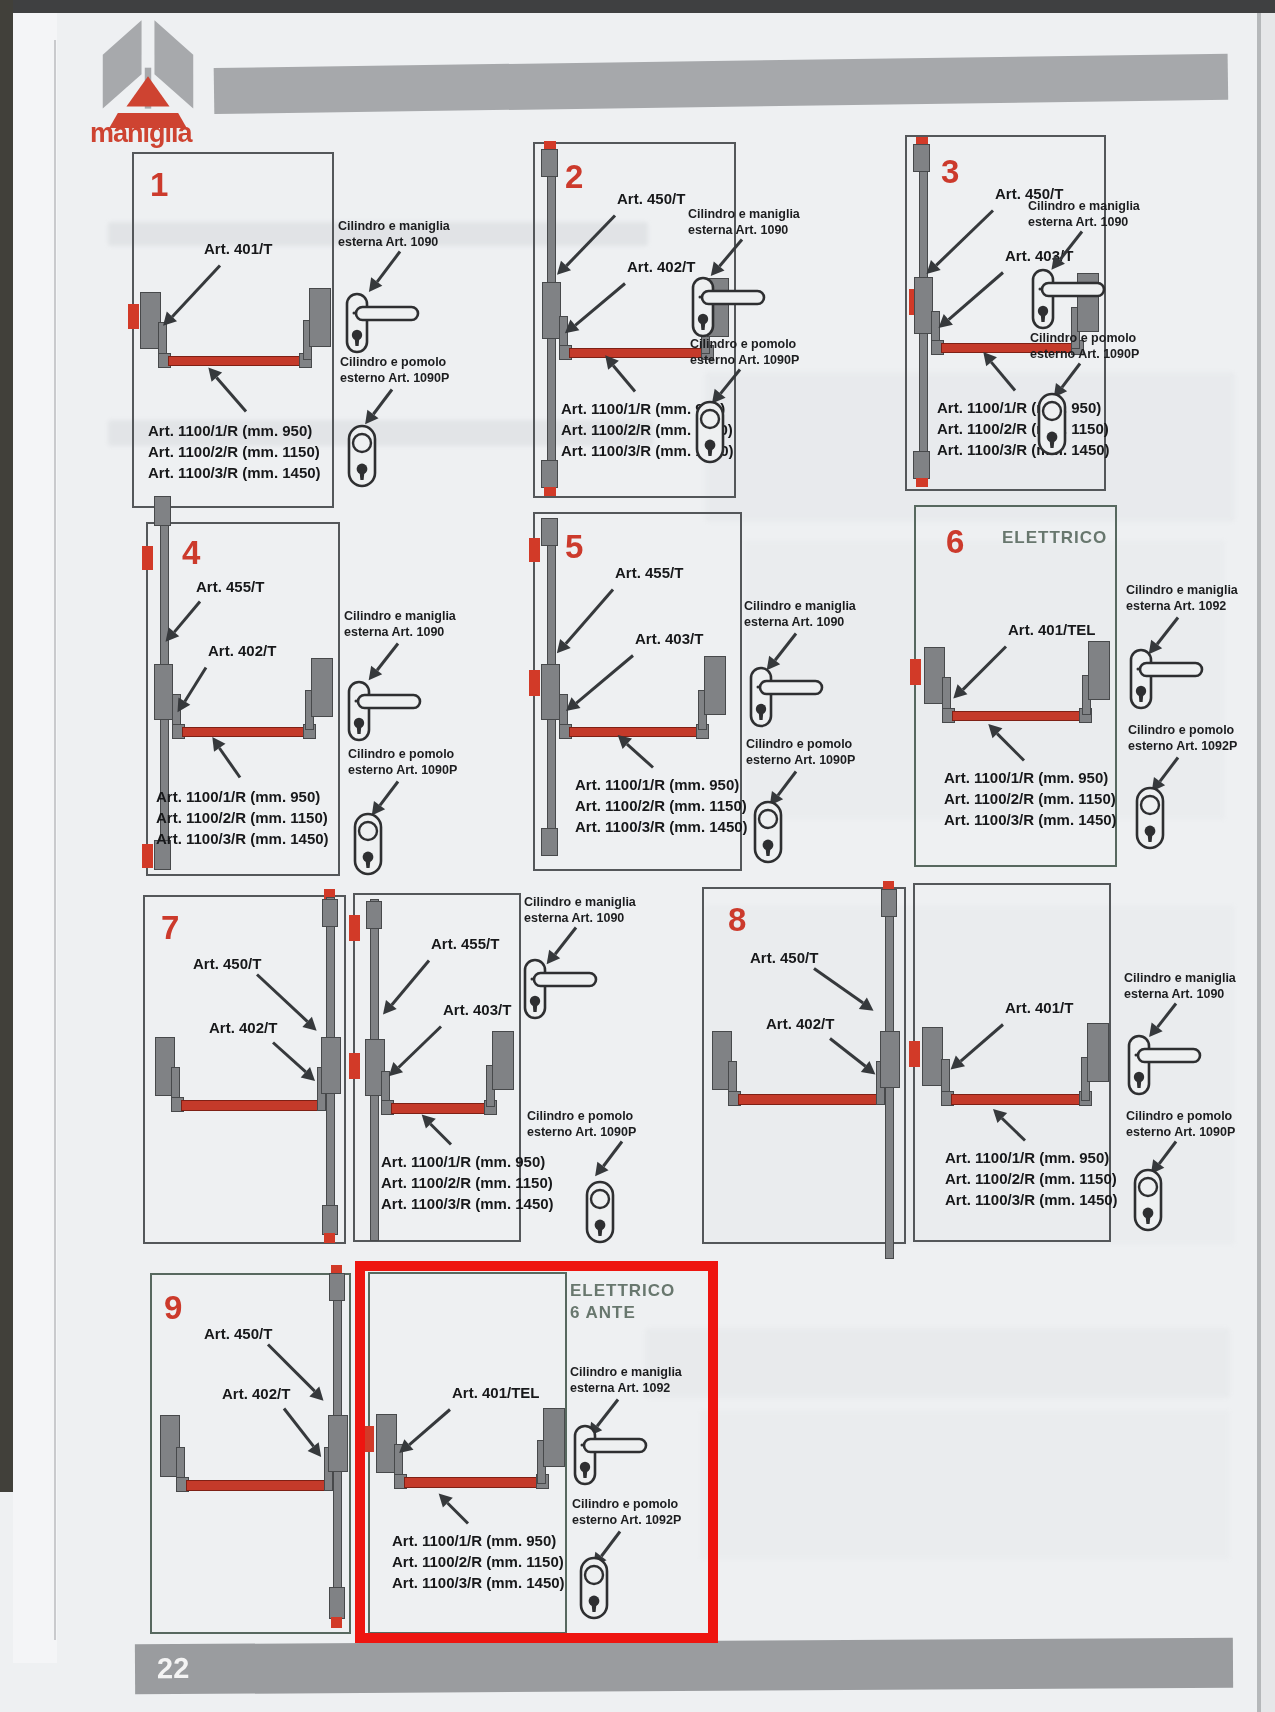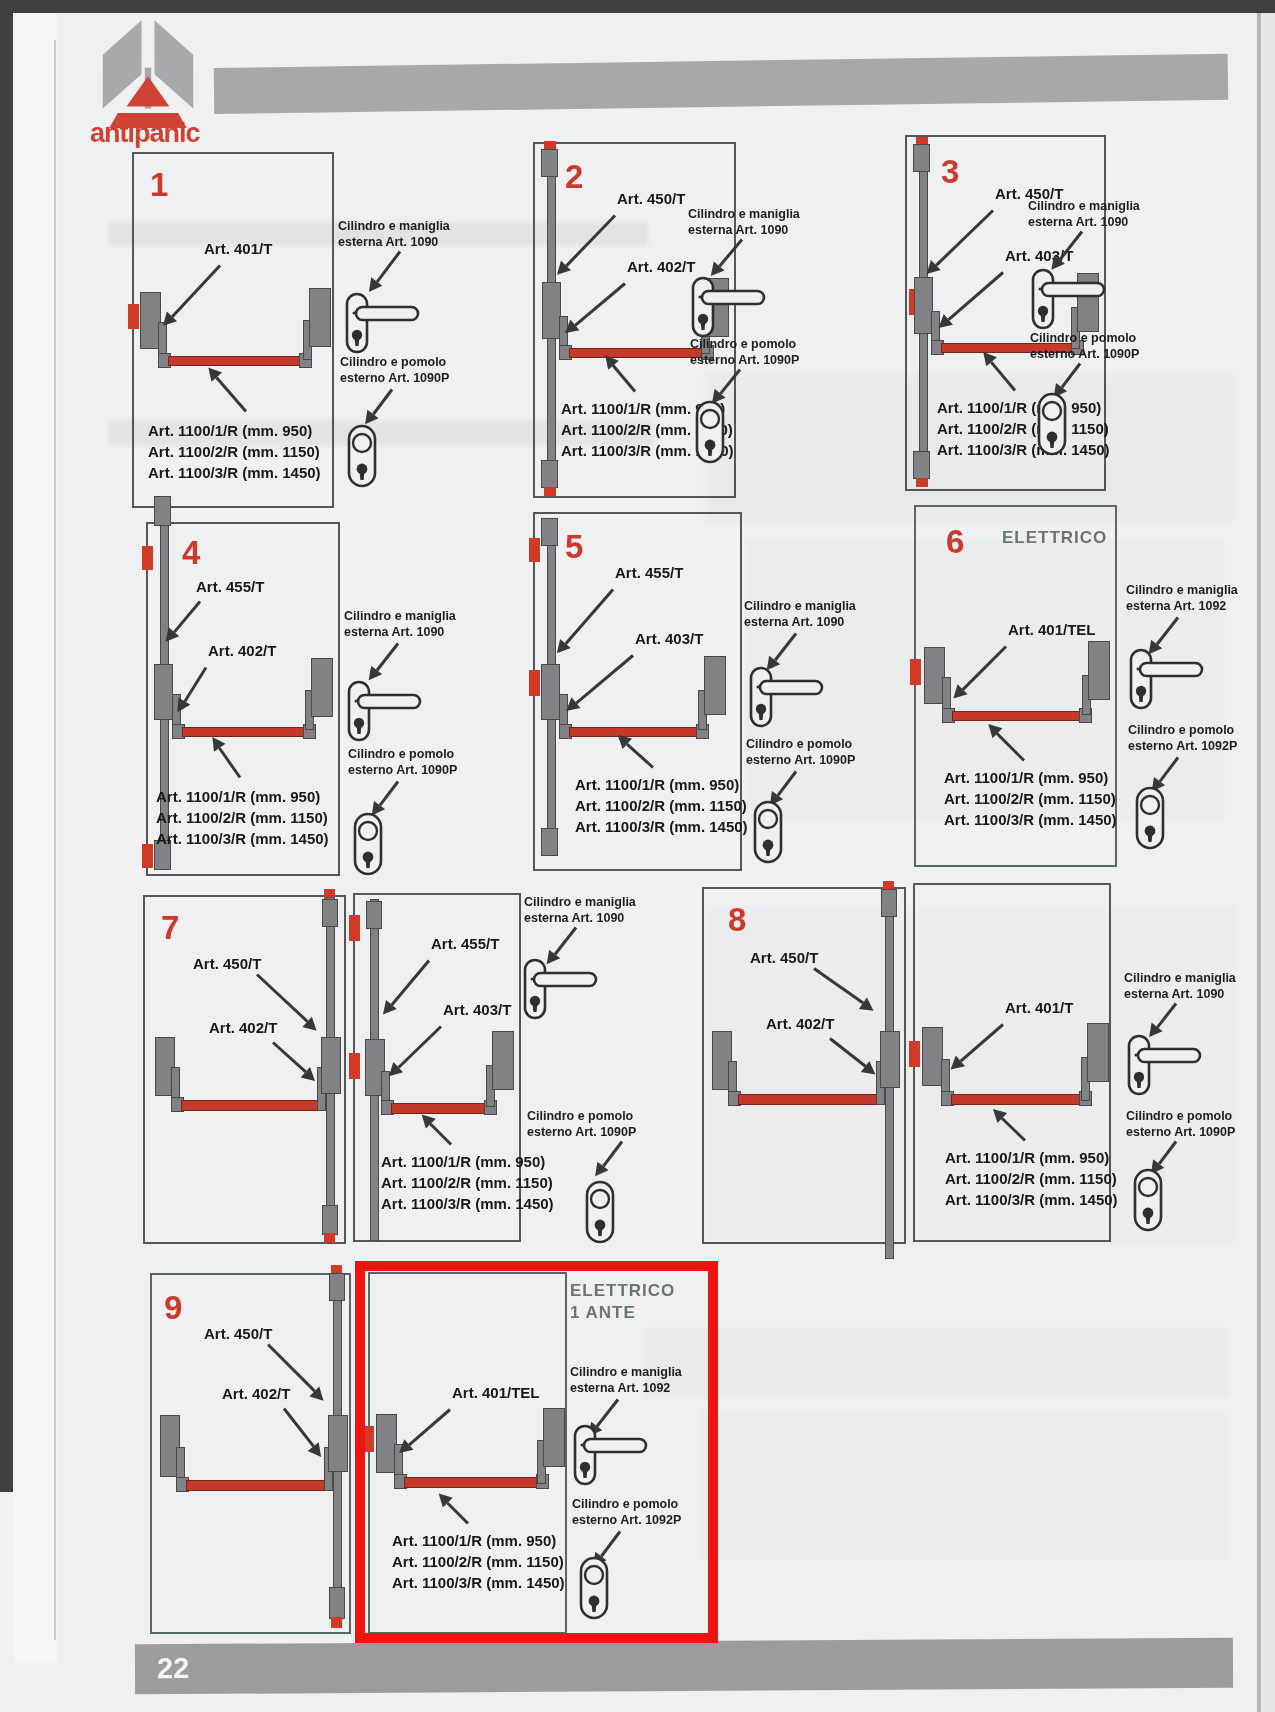--- a/index.html
+++ b/index.html
@@ -64,21 +64,21 @@
   <div class="abs" id="header-bar"></div>
   <div class="abs" id="logo">
     <svg width="120" height="112" viewBox="0 0 104 104">
       <polygon points="10,36 46,4 46,54 10,86" fill="#a7a9ac"></polygon>
       <polygon points="58,4 94,36 94,86 58,54" fill="#a7a9ac"></polygon>
       <polygon points="49,48 55,48 55,86 49,86" fill="#a7a9ac"></polygon>
       <polygon points="52,56 32,84 72,84" fill="#ce4331"></polygon>
       <polygon points="24,90 80,90 88,104 16,104" fill="#ce4331"></polygon>
     </svg>
   </div>
-  <div class="abs" id="brand-text">antipanic</div>
+  <div class="abs" id="brand-text">maniglia</div>
 
   <div class="panel" style="left:132px;top:152px;width:198px;height:352px">
     <div class="num" style="left:16px;top:12px">1</div>
     <div class="rb" style="left:-6px;top:150px;width:11px;height:25px"></div>
     <div class="gb" style="left:6px;top:138px;width:19px;height:55px"></div>
     <div class="gb" style="left:24px;top:168px;width:7px;height:40px"></div>
     <div class="gb" style="left:24px;top:199px;width:11px;height:13px"></div>
     <div class="bar" style="left:34px;top:202px;width:132px;height:8px"></div>
     <div class="gb" style="left:165px;top:199px;width:11px;height:13px"></div>
     <div class="gb" style="left:169px;top:166px;width:7px;height:38px"></div>
@@ -587,21 +587,21 @@
     <div class="sizes" style="left:22px;top:256px">
       <div>Art. 1100/1/R (mm. 950)</div>
       <div>Art. 1100/2/R (mm. 1150)</div>
       <div>Art. 1100/3/R (mm. 1450)</div>
     </div>
     <i class="ar" style="left:98px;top:248px;width:29px;transform:rotate(225deg)"></i>
   </div>
 
   <div class="title-el" style="left:570px;top:1280px">
     <div>ELETTRICO</div>
-    <div>1 ANTE</div>
+    <div>6 ANTE</div>
   </div>
   <div class="cyl" style="left:570px;top:1364px;width:125px">
     <div>Cilindro e maniglia</div>
     <div>esterna Art. 1092</div>
   </div>
   <i class="ar abs" style="left:618px;top:1398px;width:34px;transform:rotate(128deg)"></i>
   <div class="abs" style="left:572px;top:1424px">
     <svg width="78" height="62" viewBox="0 0 78 62">
       <rect x="3" y="2" width="20" height="58" rx="10" fill="#eef0f1" stroke="#2e2f31" stroke-width="2.6"></rect>
       <rect x="12" y="15" width="62" height="13" rx="6.5" fill="#eef0f1" stroke="#2e2f31" stroke-width="2.6"></rect>

